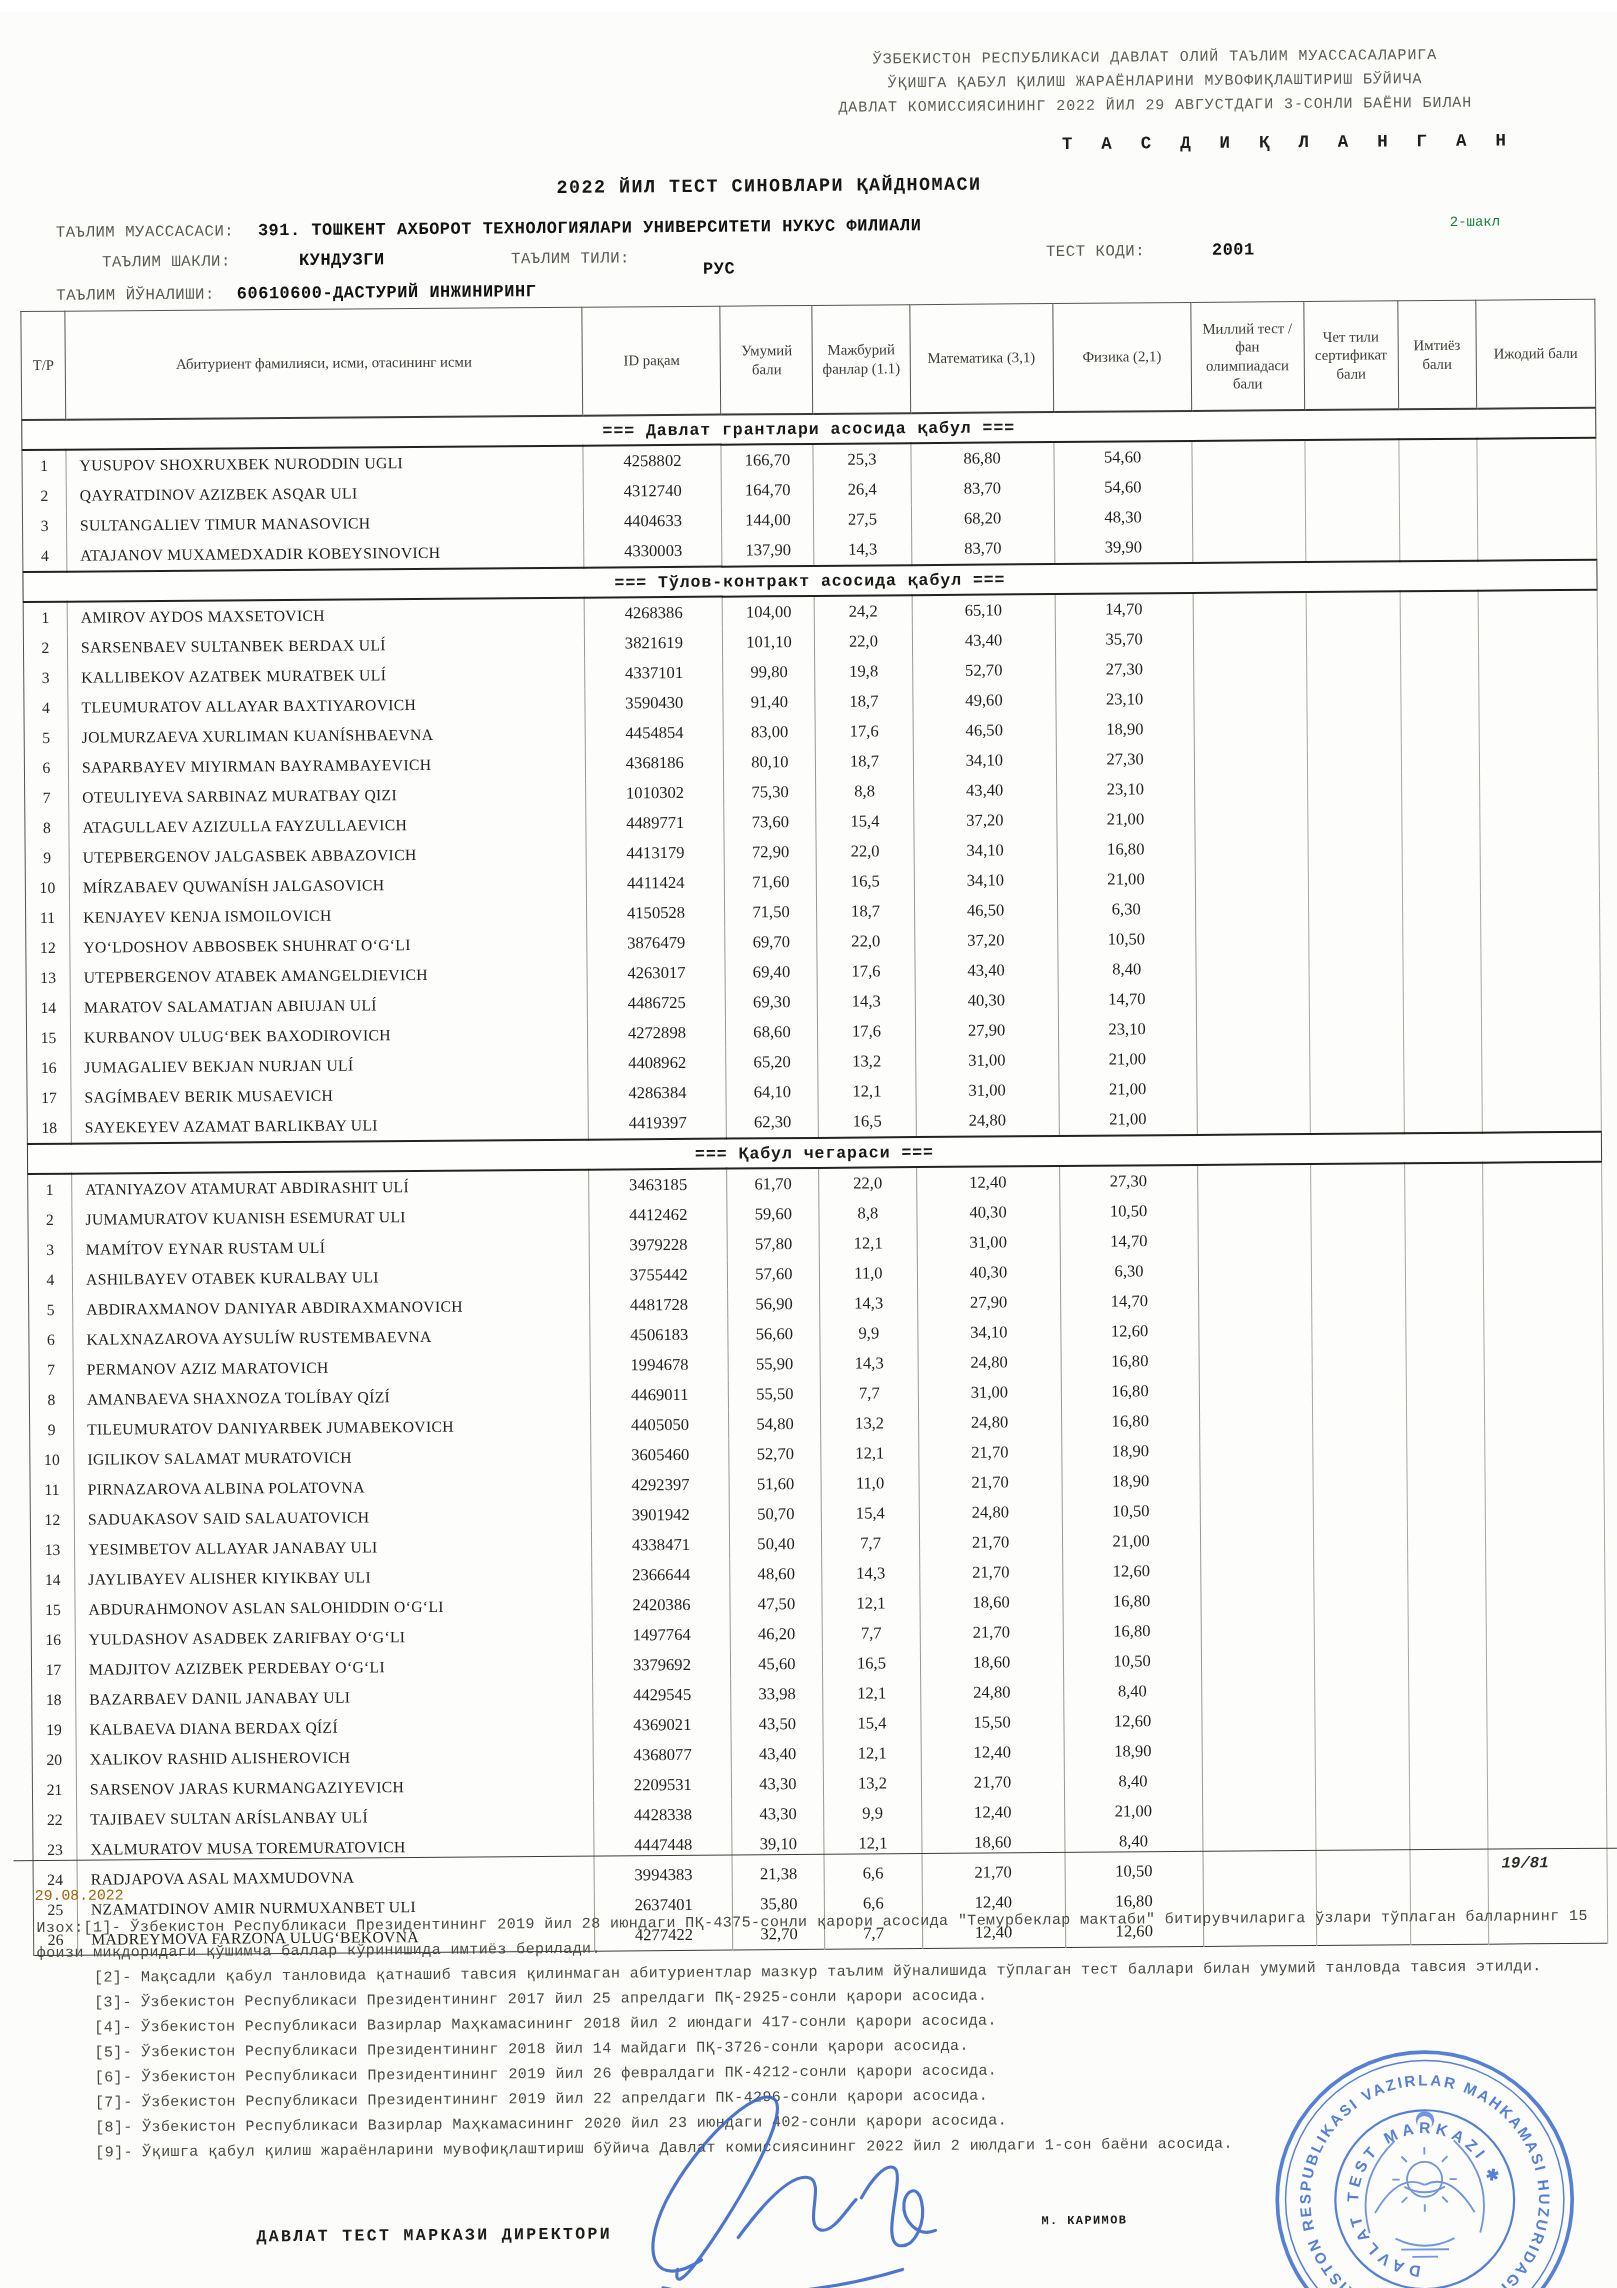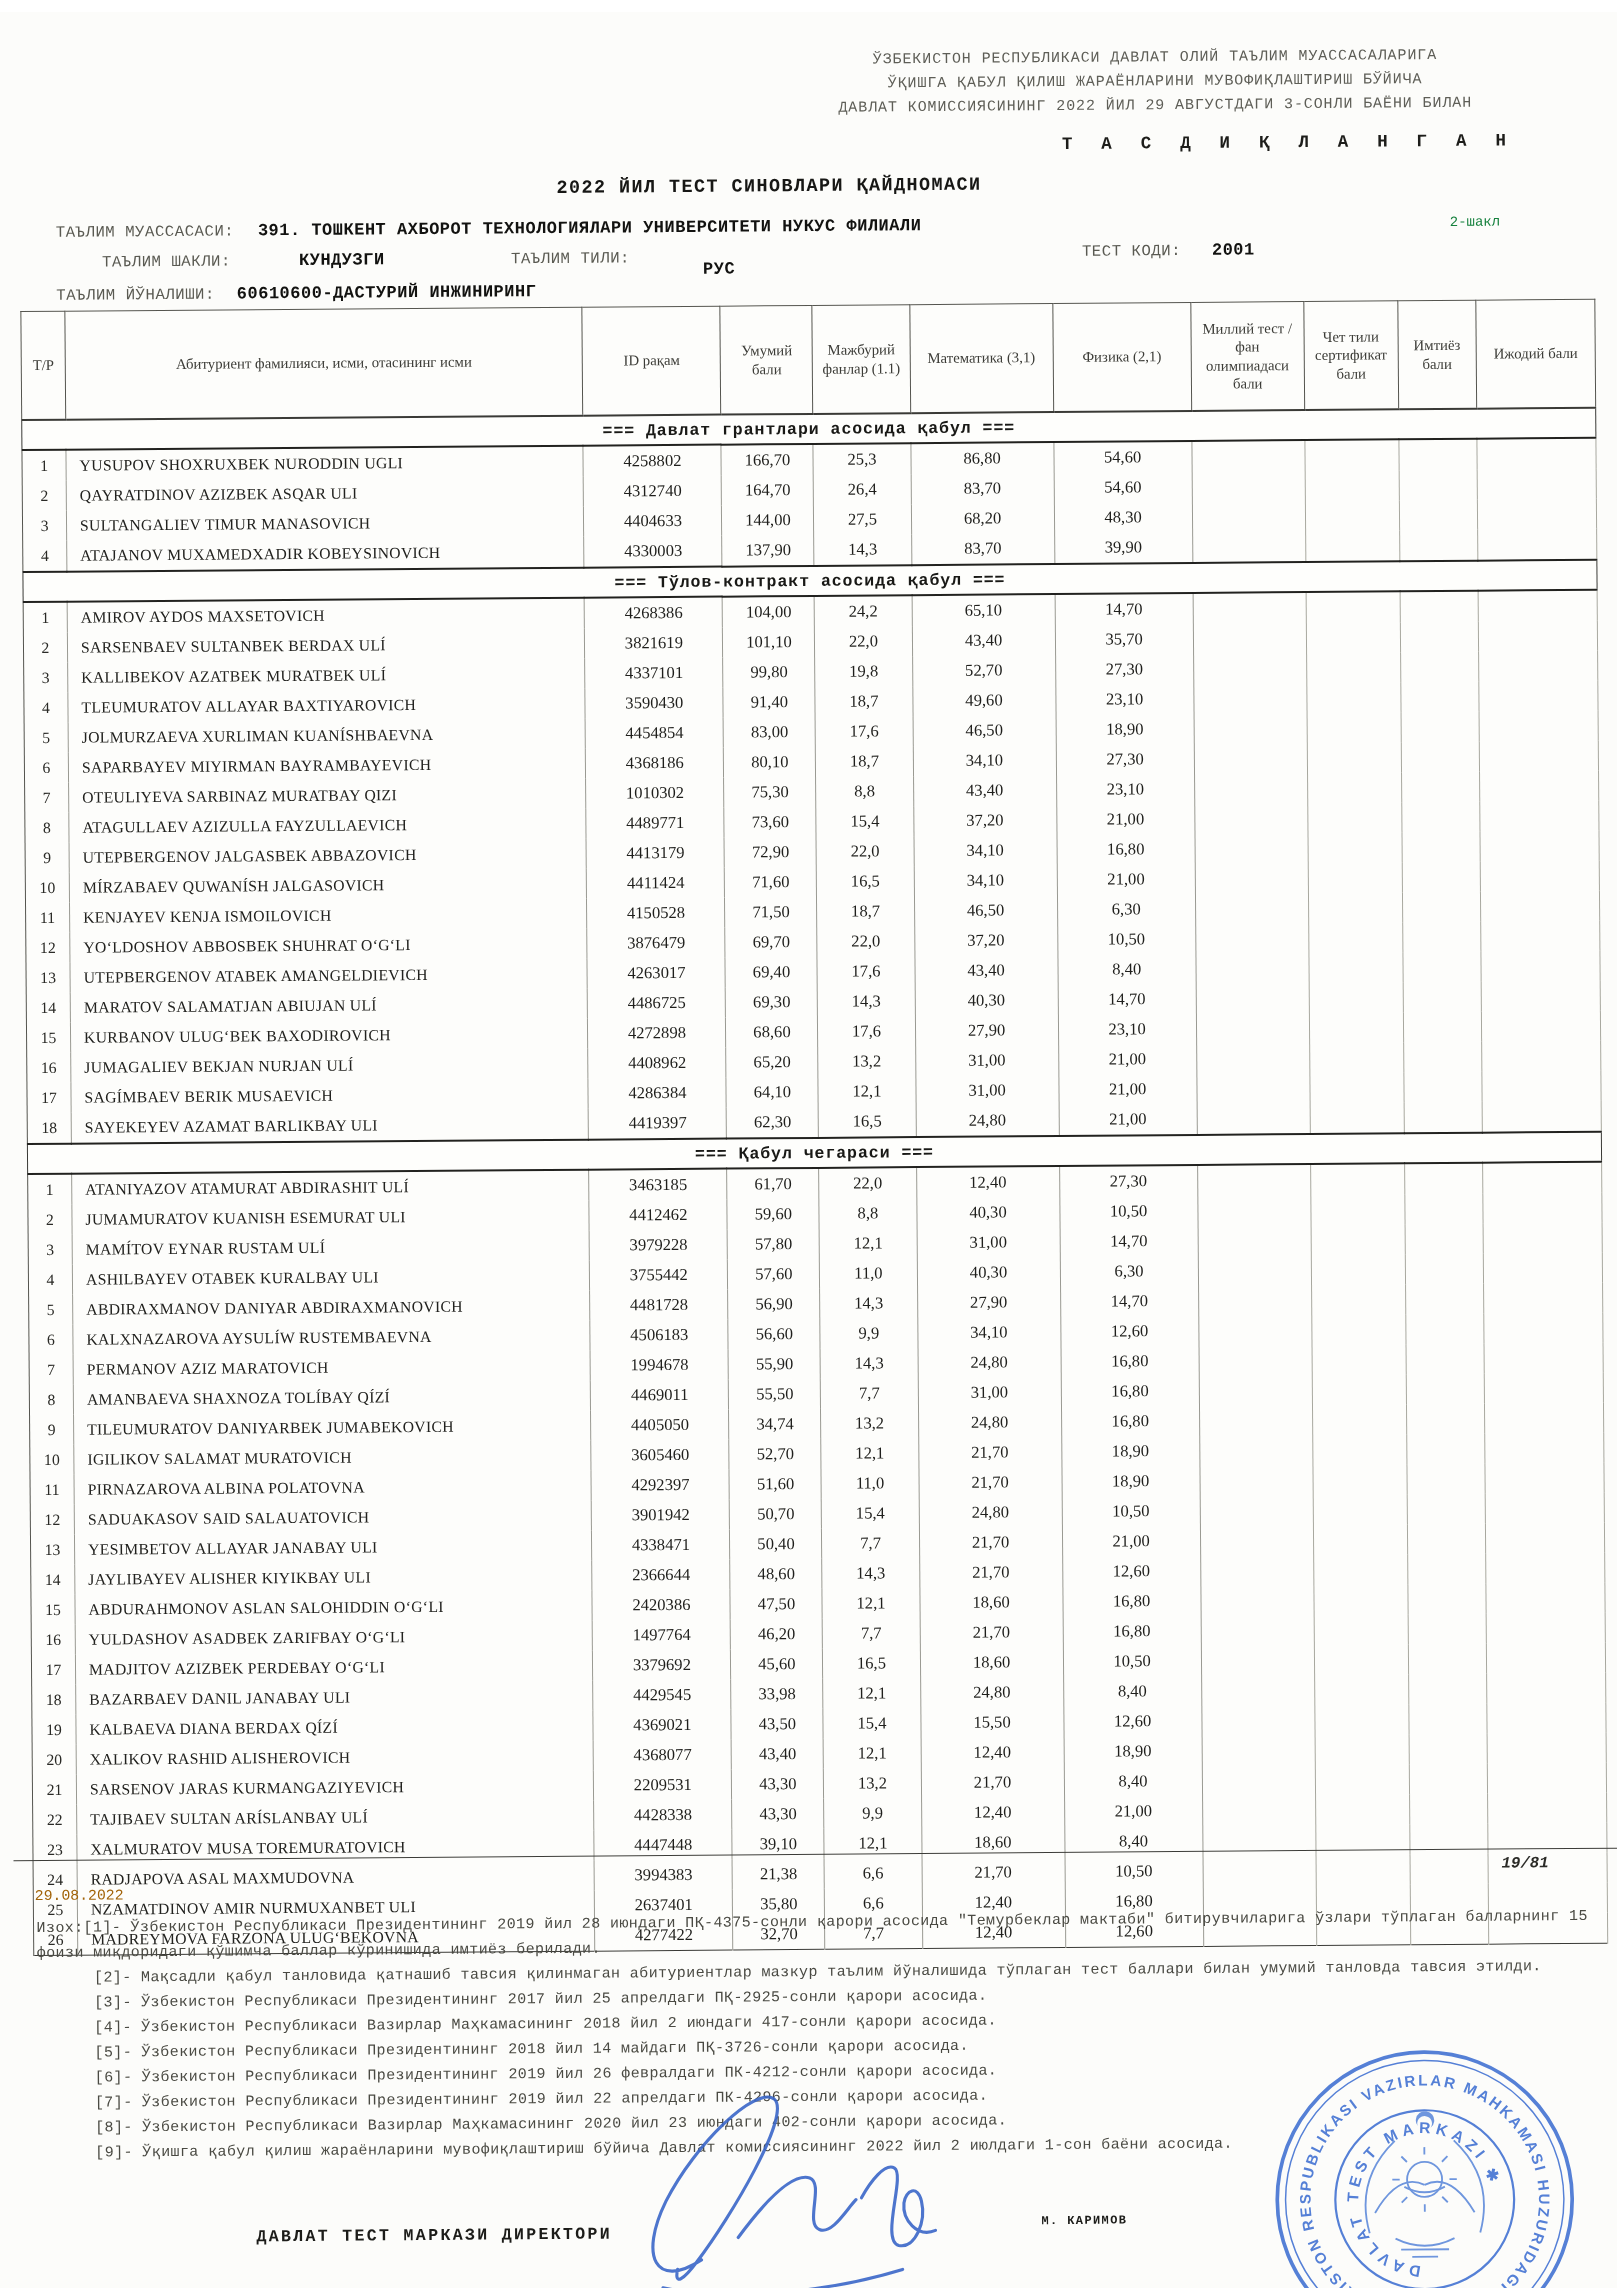--- a/index.html
+++ b/index.html
@@ -83,21 +83,21 @@
 
   <div class="il-1">
     <span class="lab">ТАЪЛИМ МУАССАСАСИ:</span>
     <span class="val">391. ТОШКЕНТ АХБОРОТ ТЕХНОЛОГИЯЛАРИ УНИВЕРСИТЕТИ НУКУС ФИЛИАЛИ</span>
   </div>
 
   <span class="pos lab" style="top:236px;left:108px;">ТАЪЛИМ ШАКЛИ:</span>
   <span class="pos val" style="top:235px;left:305px;">КУНДУЗГИ</span>
   <span class="pos lab" style="top:236px;left:517px;">ТАЪЛИМ ТИЛИ:</span>
   <span class="pos val" style="top:247px;left:709px;">РУС</span>
-  <span class="pos lab" style="top:233px;left:1088px;">ТЕСТ КОДИ:</span>
+  <span class="pos lab" style="top:233px;left:1052px;">ТЕСТ КОДИ:</span>
   <span class="pos val" style="top:232px;left:1218px;">2001</span>
 
   <div class="il-3">
     <span class="lab">ТАЪЛИМ ЙЎНАЛИШИ:</span>
     <span class="val">60610600-ДАСТУРИЙ ИНЖИНИРИНГ</span>
   </div>
 
   <div class="tbl-wrap">
     <table class="doc-table">
       <colgroup>
@@ -525,21 +525,21 @@
               <td class="c-val">16,80</td>
               <td class="c-empty"></td>
               <td class="c-empty"></td>
               <td class="c-empty"></td>
               <td class="c-empty"></td>
             </tr>
             <tr>
               <td class="c-num">9</td>
               <td class="c-name">TILEUMURATOV DANIYARBEK JUMABEKOVICH</td>
               <td class="c-id">4405050</td>
-              <td class="c-val">34,74</td>
+              <td class="c-val">54,80</td>
               <td class="c-val">13,2</td>
               <td class="c-val">24,80</td>
               <td class="c-val">16,80</td>
               <td class="c-empty"></td>
               <td class="c-empty"></td>
               <td class="c-empty"></td>
               <td class="c-empty"></td>
             </tr>
             <tr>
               <td class="c-num">10</td>

